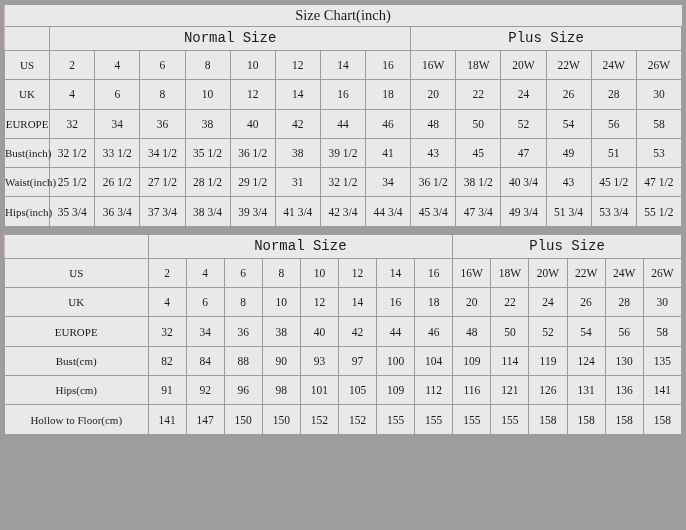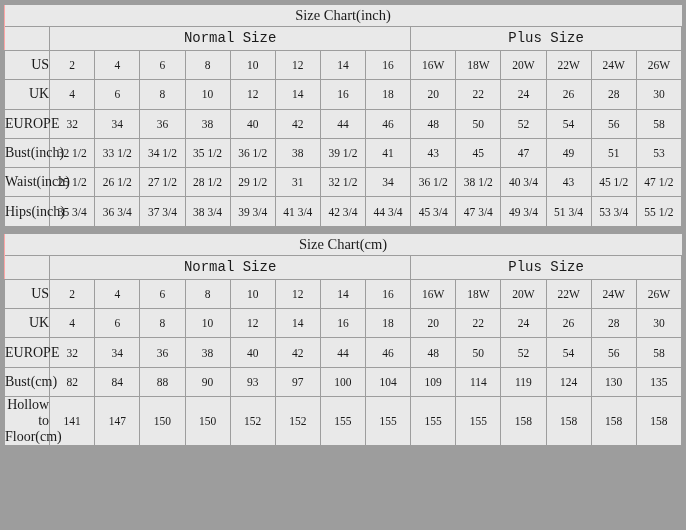--- a/index.html
+++ b/index.html
@@ -49,22 +49,22 @@
     border-left: none;
     border-right: none;
   }
   .group-cell {
     font-size: 14px;
     height: 23px;
     line-height: 23px;
     font-family: Liberation Mono, monospace;
   }
   .rowhead {
-    font-size: 14px;
-    text-align: right;
+    font-size: 11px;
+    text-align: center;
   }
   .datacell {
     font-size: 11.5px;
   }
   tr.datarow td {
     height: 28.3px;
   }
   tr.datarow.tall td {
     height: 29px;
   }
@@ -193,23 +193,20 @@
         <td class="datacell">53 3/4</td>
         <td class="datacell">55 1/2</td>
       </tr>
     </tbody>
       </table>
   </div>
 
   <div class="chart">
     <table>
       <tbody>
-          <tr>
-        <td class="title-cell" colspan="15">Size Chart(cm)</td>
-      </tr>
       <tr>
         <td class="group-cell col-label blank"></td>
         <td class="group-cell" colspan="8">Normal Size</td>
         <td class="group-cell" colspan="6">Plus Size</td>
       </tr>
       <tr class="datarow">
         <td class="rowhead col-label">US</td>
         <td class="datacell">2</td>
         <td class="datacell">4</td>
         <td class="datacell">6</td>
@@ -268,20 +265,37 @@
         <td class="datacell">93</td>
         <td class="datacell">97</td>
         <td class="datacell">100</td>
         <td class="datacell">104</td>
         <td class="datacell">109</td>
         <td class="datacell">114</td>
         <td class="datacell">119</td>
         <td class="datacell">124</td>
         <td class="datacell">130</td>
         <td class="datacell">135</td>
+      </tr>
+      <tr class="datarow">
+        <td class="rowhead col-label">Hips(cm)</td>
+        <td class="datacell">91</td>
+        <td class="datacell">92</td>
+        <td class="datacell">96</td>
+        <td class="datacell">98</td>
+        <td class="datacell">101</td>
+        <td class="datacell">105</td>
+        <td class="datacell">109</td>
+        <td class="datacell">112</td>
+        <td class="datacell">116</td>
+        <td class="datacell">121</td>
+        <td class="datacell">126</td>
+        <td class="datacell">131</td>
+        <td class="datacell">136</td>
+        <td class="datacell">141</td>
       </tr>
       <tr class="datarow tall">
         <td class="rowhead col-label">Hollow to Floor(cm)</td>
         <td class="datacell">141</td>
         <td class="datacell">147</td>
         <td class="datacell">150</td>
         <td class="datacell">150</td>
         <td class="datacell">152</td>
         <td class="datacell">152</td>
         <td class="datacell">155</td>

